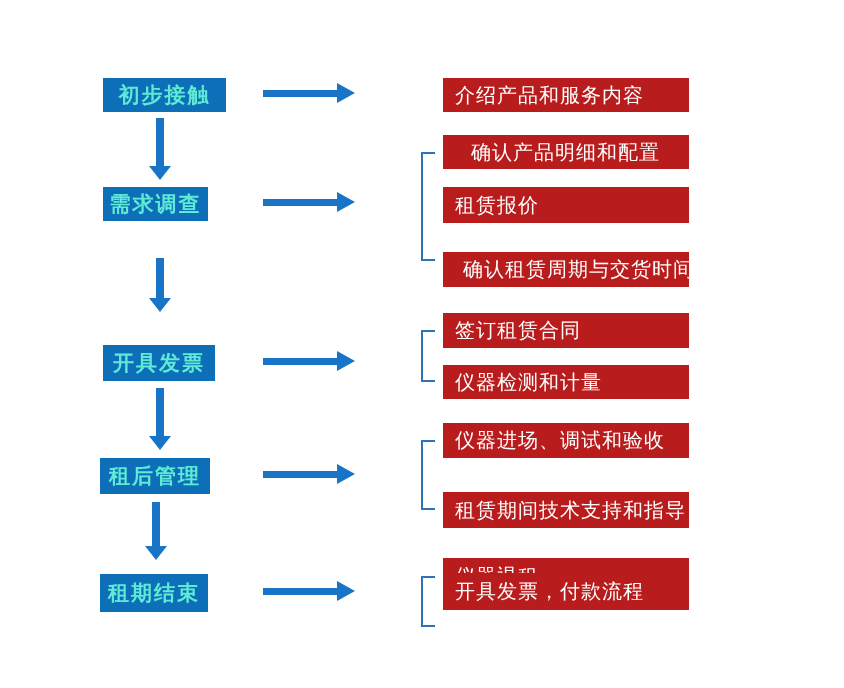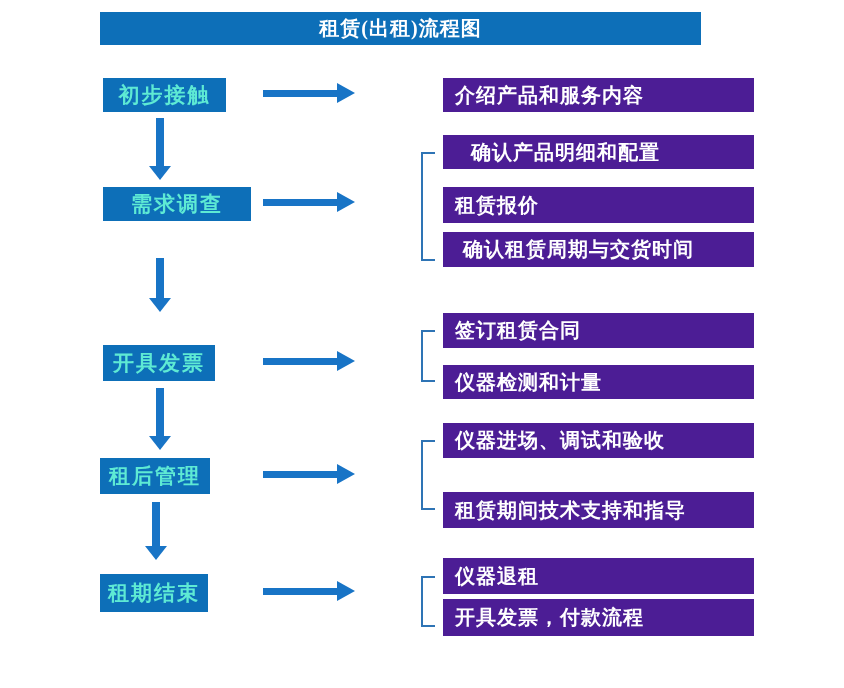--- a/index.html
+++ b/index.html
@@ -32,25 +32,25 @@
     font-size: 21px;
     display: flex;
     align-items: center;
     justify-content: center;
     letter-spacing: 2px;
     white-space: nowrap;
   }
   .detail-box {
     position: absolute;
     left: 443px;
-    width: 311px;
+    width: 246px;
     height: 34px;
-    background: #4c1d95;
+    background: #b91c1c;
     color: #ffffff;
-    font-weight: bold;
+    font-weight: normal;
     font-size: 20px;
     display: flex;
     align-items: center;
     padding-left: 12px;
     box-sizing: border-box;
     letter-spacing: 1px;
     white-space: nowrap;
   }
   .h-arrow {
     position: absolute;
@@ -91,24 +91,23 @@
     border-right: none;
     box-sizing: border-box;
     background: transparent;
   }
 </style>
 </head>
 <body>
 
 <div class="canvas">
 
-  <div class="title-bar">租赁(出租)流程图</div>
 
   <div class="step-box" style="left:103px; top:78px;  width:123px; height:34px;">初步接触</div>
-  <div class="step-box" style="left:103px; top:187px; width:148px; height:34px;">需求调查</div>
+  <div class="step-box" style="left:103px; top:187px; width:105px; height:34px;">需求调查</div>
   <div class="step-box" style="left:103px; top:345px; width:112px; height:36px;">开具发票</div>
   <div class="step-box" style="left:100px; top:458px; width:110px; height:36px;">租后管理</div>
   <div class="step-box" style="left:100px; top:574px; width:108px; height:38px;">租期结束</div>
 
   <div class="v-arrow" style="left:156px; top:118px; height:48px;"></div>
   <div class="v-arrow" style="left:156px; top:258px; height:40px;"></div>
   <div class="v-arrow" style="left:156px; top:388px; height:48px;"></div>
   <div class="v-arrow" style="left:152px; top:502px; height:44px;"></div>
 
   <div class="h-arrow" style="top:90px;"></div>
@@ -118,21 +117,21 @@
   <div class="h-arrow" style="top:588px;"></div>
 
   <div class="bracket" style="top:152px; height:109px;"></div>
   <div class="bracket" style="top:330px; height:52px;"></div>
   <div class="bracket" style="top:440px; height:70px;"></div>
   <div class="bracket" style="top:576px; height:51px;"></div>
 
   <div class="detail-box" style="top:78px;">介绍产品和服务内容</div>
   <div class="detail-box" style="top:135px;padding-left:28px;">确认产品明细和配置</div>
   <div class="detail-box" style="top:187px; height:36px;">租赁报价</div>
-  <div class="detail-box" style="top:232px; height:35px;padding-left:20px;">确认租赁周期与交货时间</div>
+  <div class="detail-box" style="top:252px; height:35px;padding-left:20px;">确认租赁周期与交货时间</div>
   <div class="detail-box" style="top:313px; height:35px;">签订租赁合同</div>
   <div class="detail-box" style="top:365px;">仪器检测和计量</div>
   <div class="detail-box" style="top:423px; height:35px;">仪器进场、调试和验收</div>
   <div class="detail-box" style="top:492px; height:36px;">租赁期间技术支持和指导</div>
   <div class="detail-box" style="top:558px; height:36px;">仪器退租</div>
-  <div class="detail-box" style="top:599px; height:37px;">开具发票，付款流程</div>
+  <div class="detail-box" style="top:573px; height:37px;">开具发票，付款流程</div>
 
 </div>
 
 </body></html>

